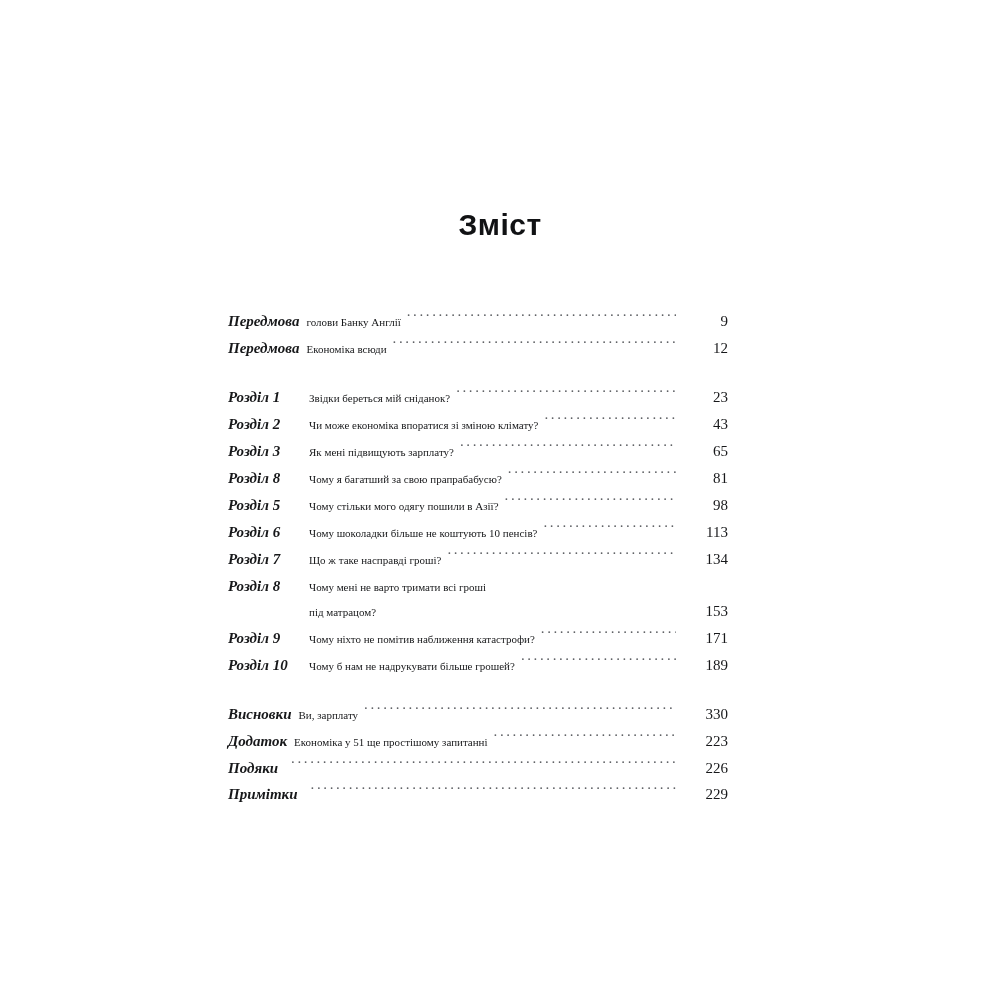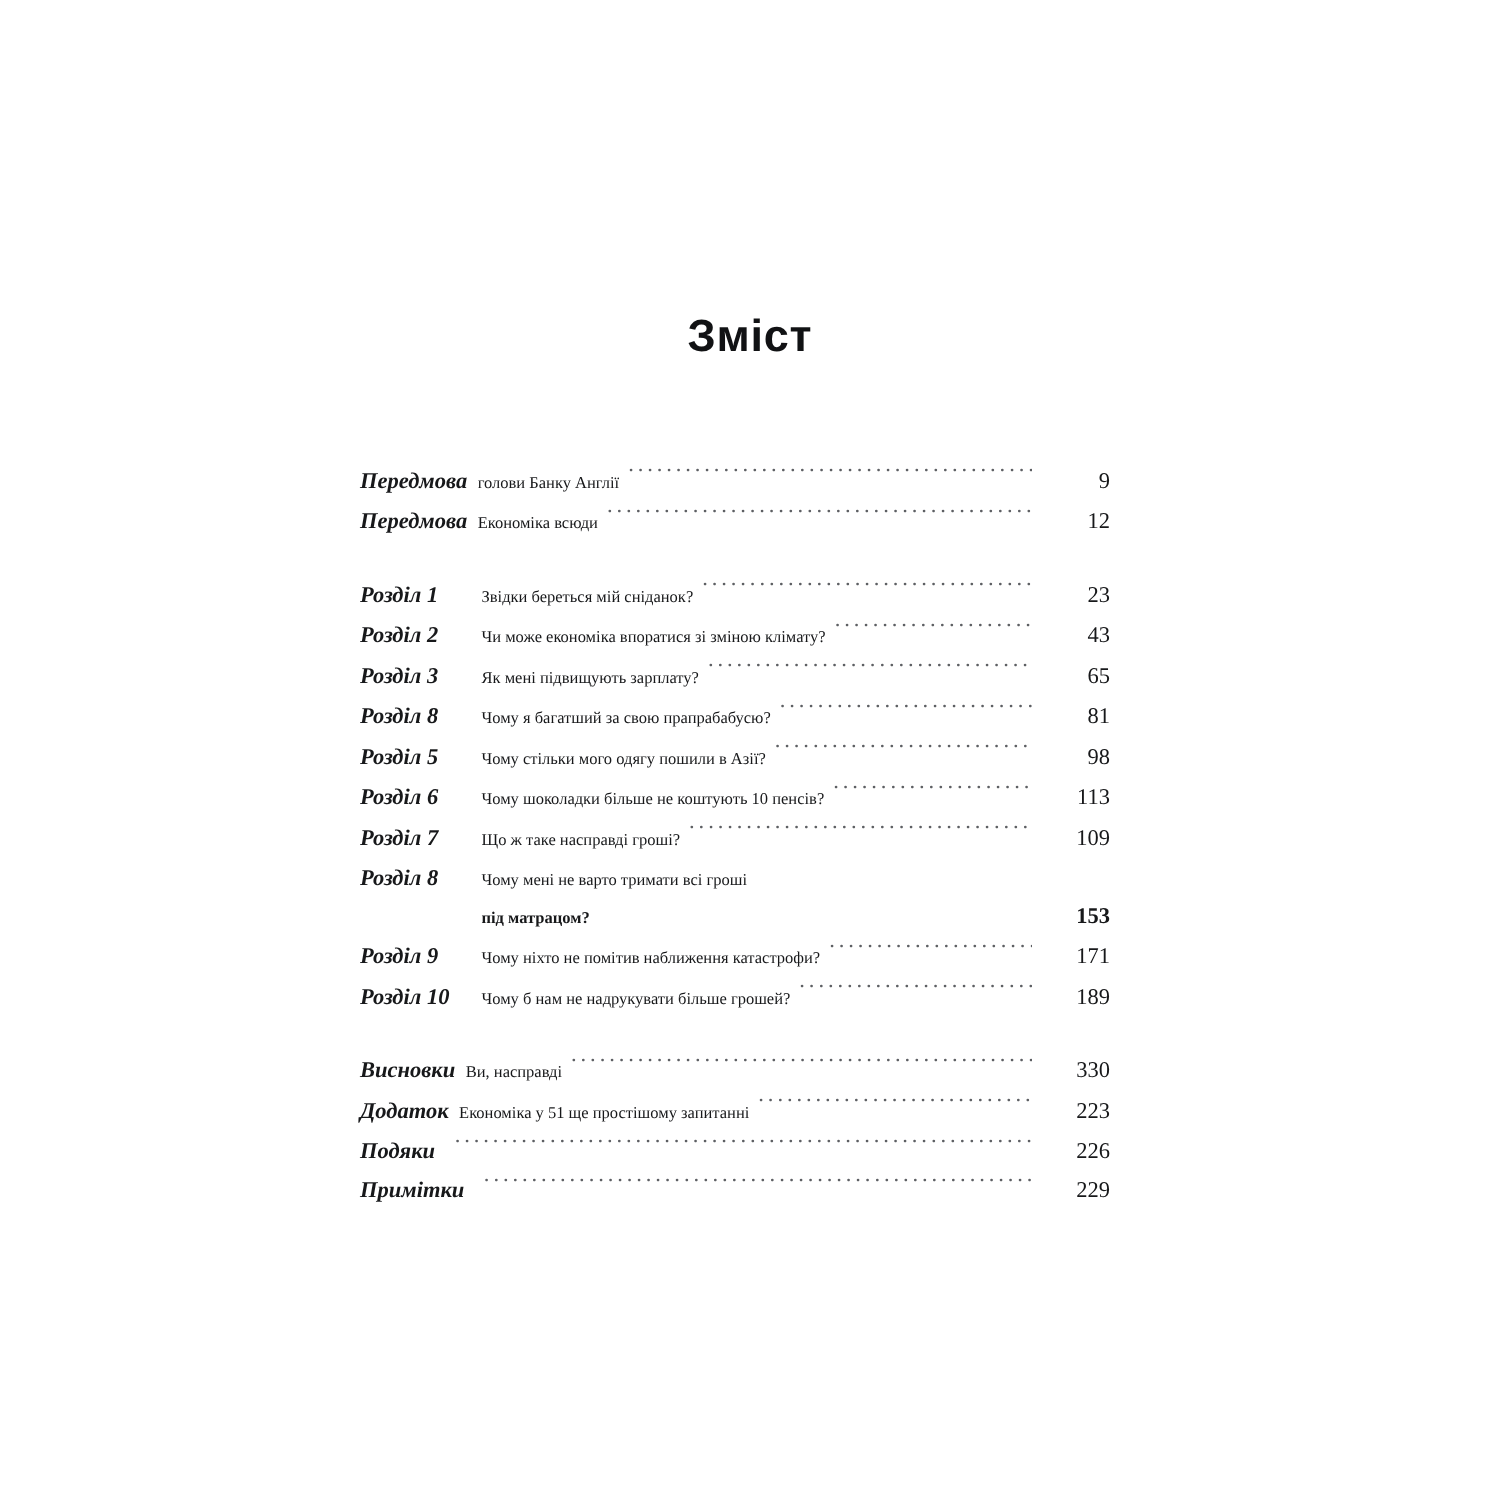--- a/index.html
+++ b/index.html
@@ -28,21 +28,21 @@
     text-align: center;
     font-family: "Liberation Sans", sans-serif;
     font-weight: bold;
     font-size: 30px;
     letter-spacing: 0.5px;
     color: #111214;
   }
   .toc {
     position: absolute;
     top: 308px;
-    left: 240px;
+    left: 228px;
     width: 500px;
   }
   .group {
     margin-bottom: 22px;
   }
   .group.last {
     margin-bottom: 0;
   }
   .entry {
     display: flex;
@@ -84,21 +84,20 @@
   }
   .entry .page-num {
     flex: 0 0 46px;
     text-align: right;
     font-size: 15px;
     color: #17181a;
   }
   
   .entry.cont {
     margin-top: -2px;
-    font-weight: bold;
   }
   .entry.cont .label {
     visibility: hidden;
   }
   .entry.cont .leader::before {
     content: "";
   }
 </style>
 </head>
 <body>
@@ -165,21 +164,21 @@
         <span class="label wide">Розділ 6</span>
         <span class="text">Чому шоколадки більше не коштують 10 пенсів?</span>
         <span class="leader"></span>
         <span class="page-num">113</span>
       </div>
 
       <div class="entry">
         <span class="label wide">Розділ 7</span>
         <span class="text">Що ж таке насправді гроші?</span>
         <span class="leader"></span>
-        <span class="page-num">109</span>
+        <span class="page-num">134</span>
       </div>
 
       <div class="entry">
         <span class="label wide">Розділ 8</span>
         <span class="text">Чому мені не варто тримати всі гроші</span>
         <span class="leader" style="flex:0 0 auto;"></span>
         <span class="page-num" style="flex:0 0 46px; visibility:hidden;">0</span>
       </div>
       <div class="entry cont">
         <span class="label wide">&nbsp;</span>
@@ -200,21 +199,21 @@
         <span class="text">Чому б нам не надрукувати більше грошей?</span>
         <span class="leader"></span>
         <span class="page-num">189</span>
       </div>
 
     </div>
 
     <div class="group last">
       <div class="entry">
         <span class="label">Висновки</span>
-        <span class="text">Ви, насправді</span>
+        <span class="text">Ви, зарплату</span>
         <span class="leader"></span>
         <span class="page-num">330</span>
       </div>
       <div class="entry">
         <span class="label">Додаток</span>
         <span class="text">Економіка у 51 ще простішому запитанні</span>
         <span class="leader"></span>
         <span class="page-num">223</span>
       </div>
       <div class="entry">

